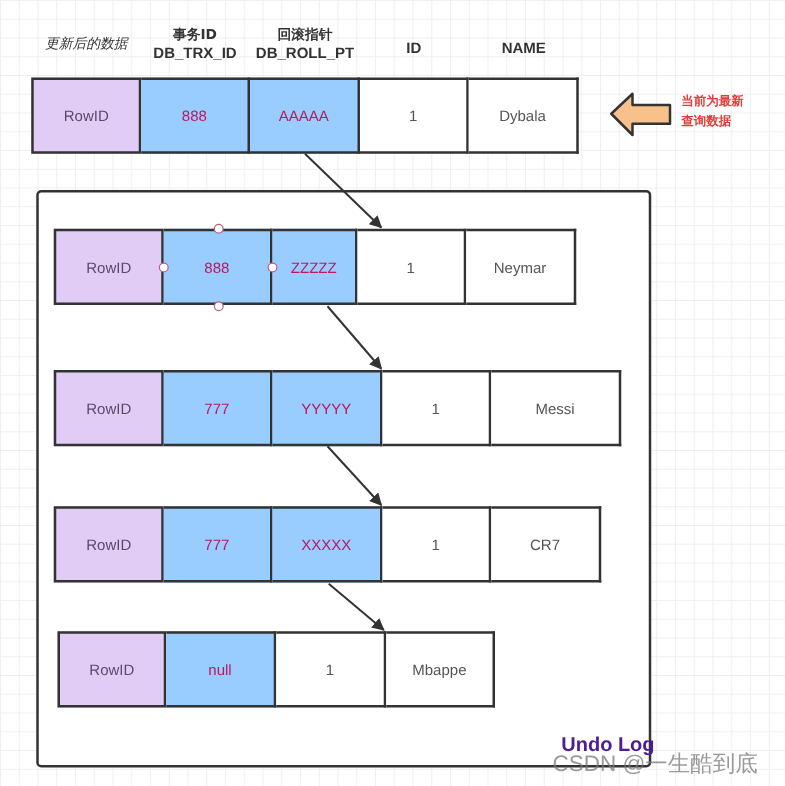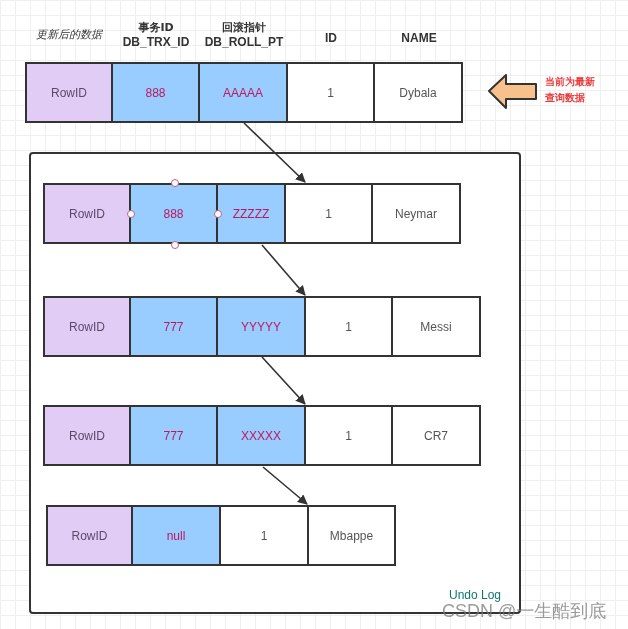--- a/index.html
+++ b/index.html
@@ -25,21 +25,21 @@
   }
   .cell + .cell { border-left: none; }
   .c-rowid { background: #e1ccf6; color: #5a4a6a; }
   .c-blue { background: #99ccff; color: #be185d; }
   .c-white { background: #ffffff; }
   .undo-box {
     position: absolute; left: 29px; top: 152px; width: 492px; height: 462px;
     box-sizing: border-box; border: 2px solid #333; border-radius: 4px; background: #fff;
   }
   .undo-label {
-    position: absolute; left: 449px; top: 588px; font-size: 12px; font-weight: normal; color: #0f766e;
+    position: absolute; left: 449px; top: 588px; font-size: 16px; font-weight: bold; color: #4c1d95;
   }
   .watermark {
     position: absolute; left: 442px; top: 599px; font-size: 18px; color: rgba(120,120,120,0.75);
     font-family: Liberation Sans, sans-serif; white-space: nowrap;
   }
   .note {
     position: absolute; left: 545px; top: 74px; width: 70px; text-align: left;
     font-size: 10px; font-weight: bold; color: #e63b3b; line-height: 16px;
     font-family: "DejaVu Sans", sans-serif;
   }
@@ -92,21 +92,21 @@
 <div class="handle" style="left:171px; top:179px;"></div>
 <div class="handle" style="left:171px; top:241px;"></div>
 <div class="handle" style="left:127px; top:210px;"></div>
 <div class="handle" style="left:214px; top:210px;"></div>
 
 <div class="row" style="left:43px; top:296px;">
   <div class="cell c-rowid" style="width:88px">RowID</div>
   <div class="cell c-blue" style="width:87px">777</div>
   <div class="cell c-blue" style="width:88px">YYYYY</div>
   <div class="cell c-white" style="width:87px">1</div>
-  <div class="cell c-white" style="width:88px">Messi</div>
+  <div class="cell c-white" style="width:104px">Messi</div>
 </div>
 
 <div class="row" style="left:43px; top:405px;">
   <div class="cell c-rowid" style="width:88px">RowID</div>
   <div class="cell c-blue" style="width:87px">777</div>
   <div class="cell c-blue" style="width:88px">XXXXX</div>
   <div class="cell c-white" style="width:87px">1</div>
   <div class="cell c-white" style="width:88px">CR7</div>
 </div>
 

